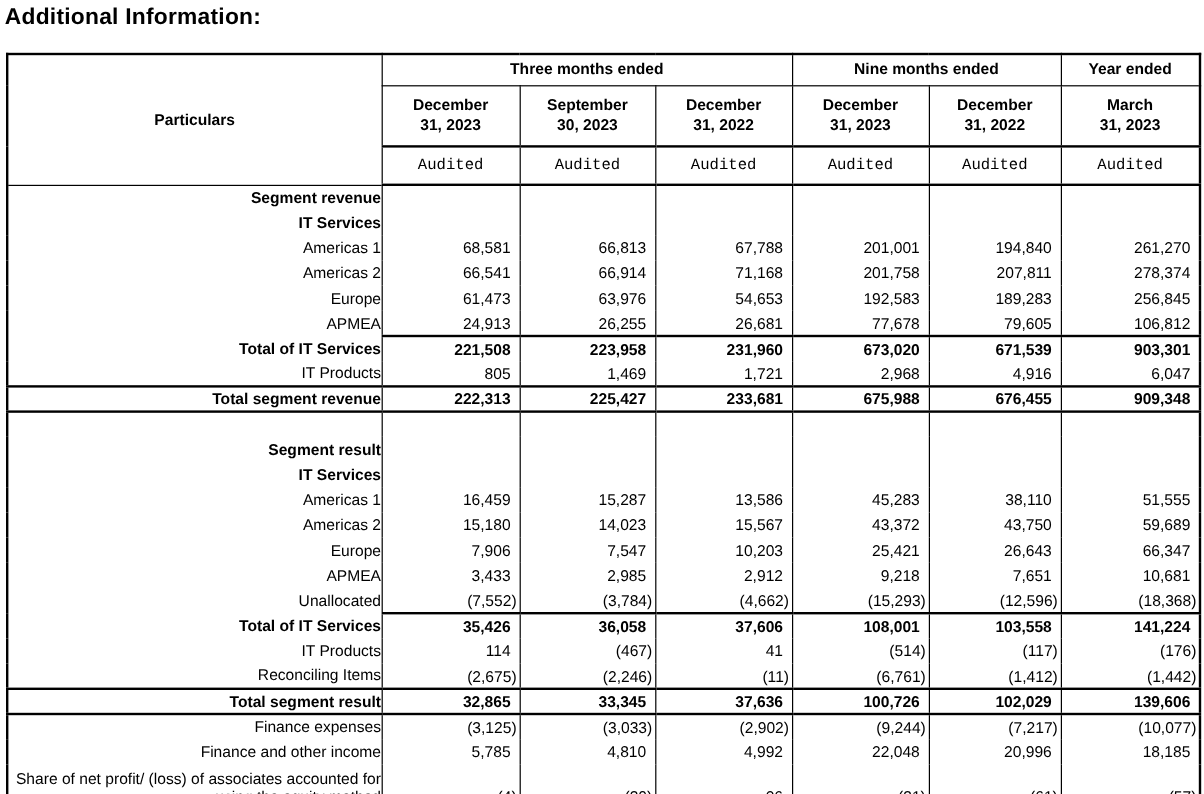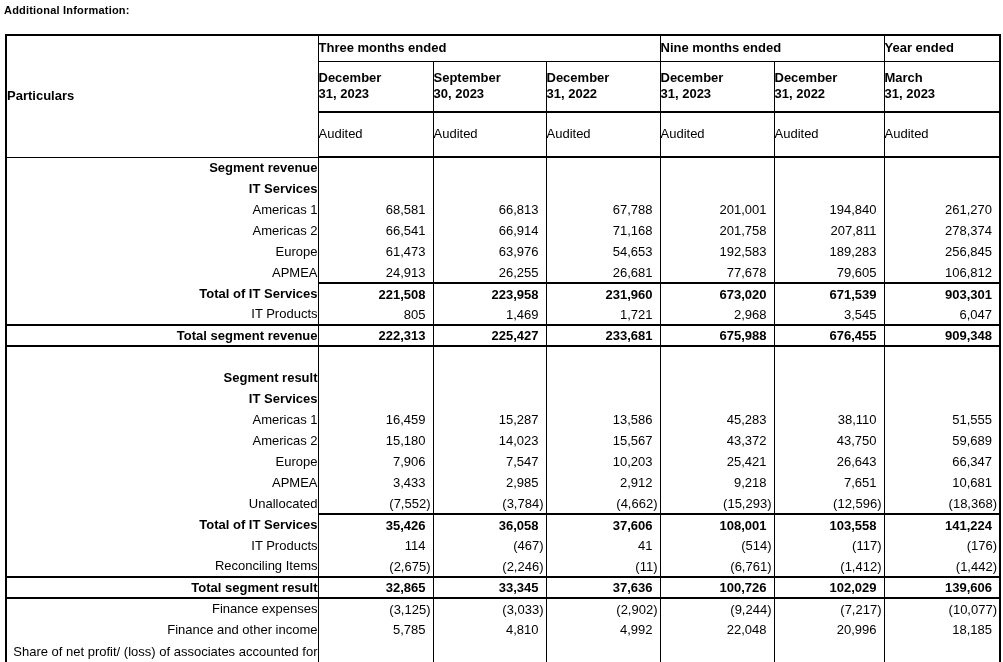--- a/index.html
+++ b/index.html
@@ -6,21 +6,21 @@
   html, body {
     margin: 0; padding: 0;
     background: #ffffff;
     width: 1003px; height: 662px;
     font-family: "Liberation Sans", sans-serif;
     color: #000;
     overflow: hidden;
   }
   .page-title {
     font-weight: bold;
-    font-size: 11px;
+    font-size: 19px;
     padding: 4px 0 0 4px;
     letter-spacing: 0.2px;
   }
   table.fin {
     border-collapse: collapse;
     table-layout: fixed;
     margin: 18px 0 0 5px;
     width: 994px;
     border: 2px solid #000;
   }
@@ -34,29 +34,29 @@
 
   th, td {
     border-left: 1px solid #000;
     border-right: 1px solid #000;
     font-size: 13px;
     padding: 0;
     overflow: hidden;
   }
   thead th {
     font-weight: bold;
-    text-align: left;
+    text-align: center;
     vertical-align: middle;
     line-height: 1.25;
   }
   tr.h1 { height: 26px; }
   tr.h1 th { border-bottom: 1px solid #000; }
   tr.h2 { height: 51px; }
   tr.h2 th { border-bottom: 2px solid #000; }
-  tr.h3 { height: 45px; }
+  tr.h3 { height: 32px; font-family: Liberation Mono, monospace; }
   tr.h3 th { border-bottom: 2px solid #000; font-weight: normal; }
   th.particulars { vertical-align: middle; }
 
   tbody tr { height: 21px; }
   tbody td { vertical-align: middle; }
   td.label { text-align: right; padding-left: 3px; line-height: 1.2; }
   td.label.indent { padding-left: 14px; }
   td.val { text-align: right; padding-right: 7px; white-space: nowrap; }
   td.val.neg { padding-right: 2px; }
 
@@ -171,21 +171,21 @@
         <td class="val">673,020</td>
         <td class="val">671,539</td>
         <td class="val">903,301</td>
       </tr>
       <tr class="">
         <td class="label indent">IT Products</td>
         <td class="val">805</td>
         <td class="val">1,469</td>
         <td class="val">1,721</td>
         <td class="val">2,968</td>
-        <td class="val">3,545</td>
+        <td class="val">4,916</td>
         <td class="val">6,047</td>
       </tr>
       <tr class="bold full-top full-bottom">
         <td class="label">Total segment revenue</td>
         <td class="val">222,313</td>
         <td class="val">225,427</td>
         <td class="val">233,681</td>
         <td class="val">675,988</td>
         <td class="val">676,455</td>
         <td class="val">909,348</td>

